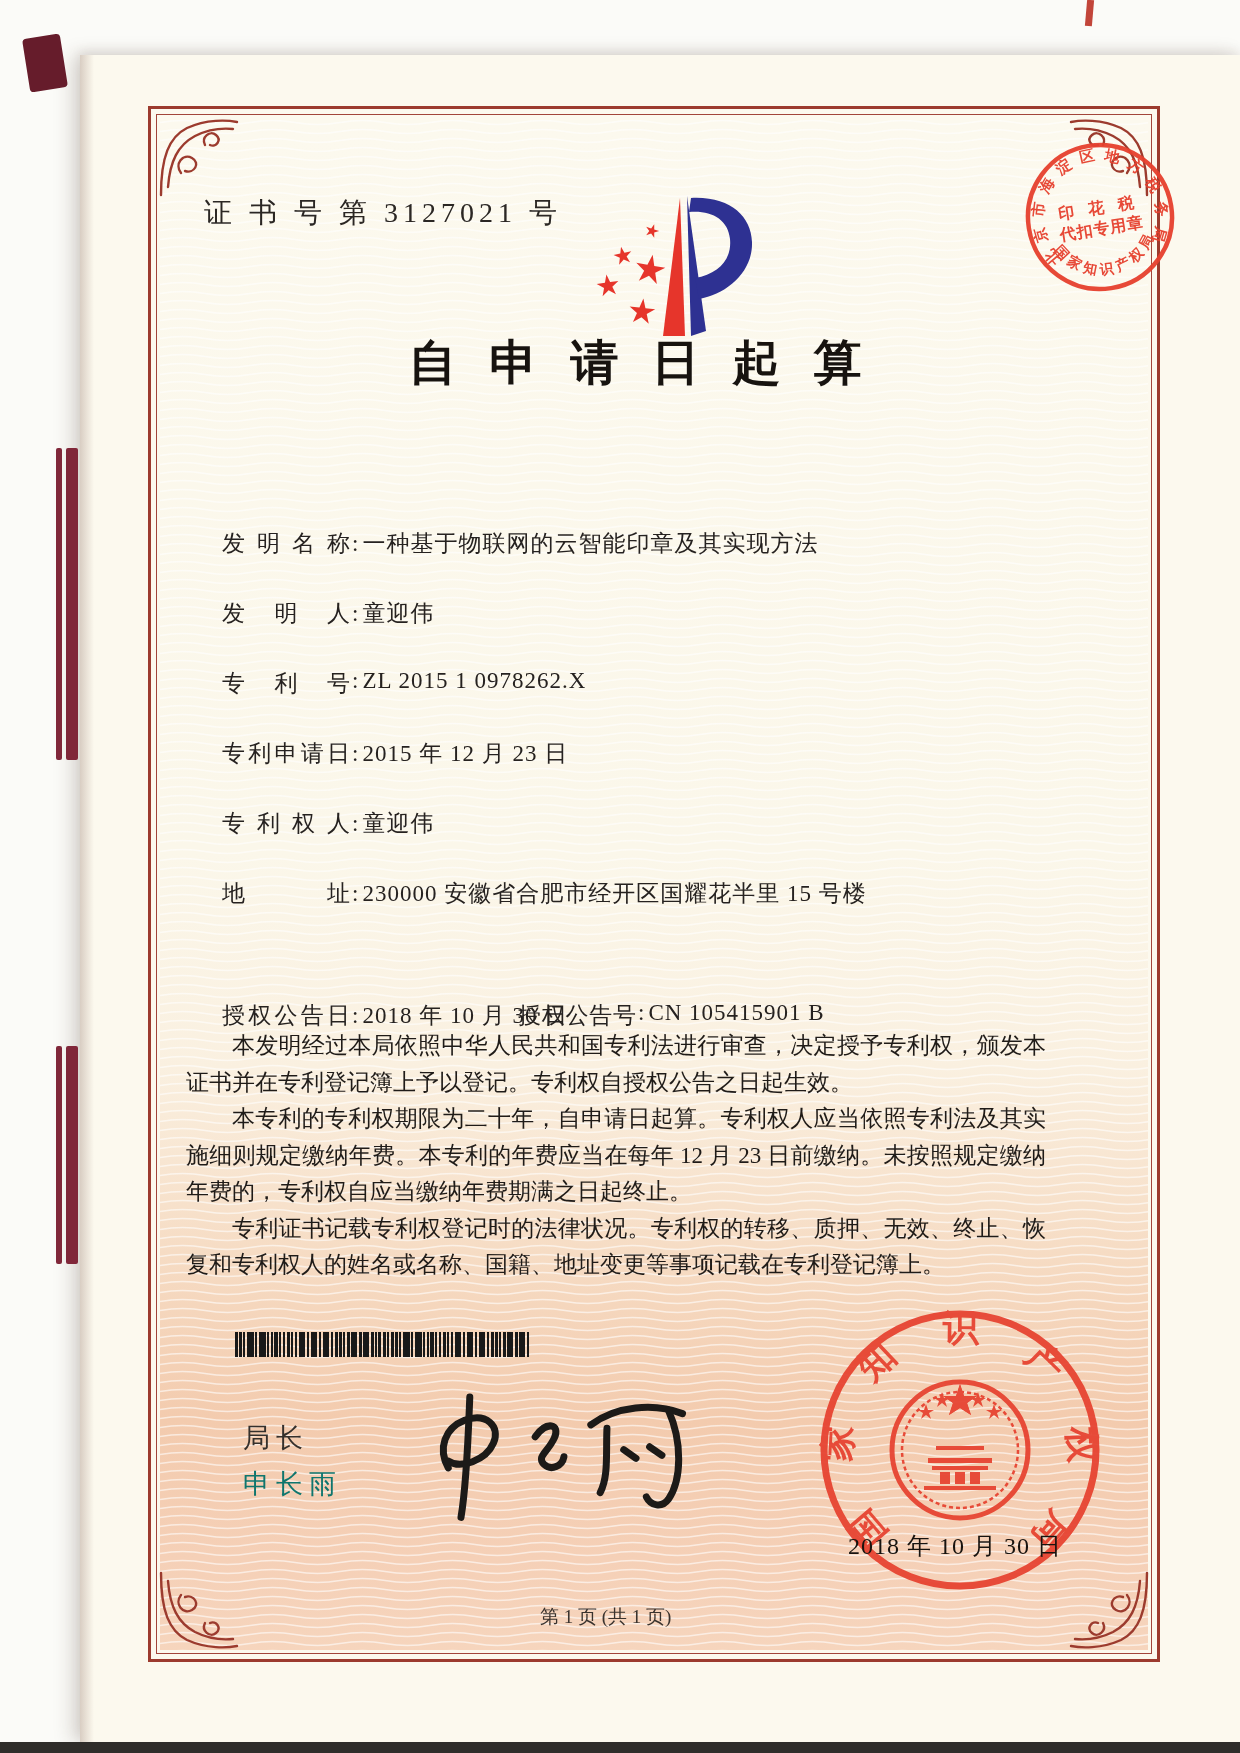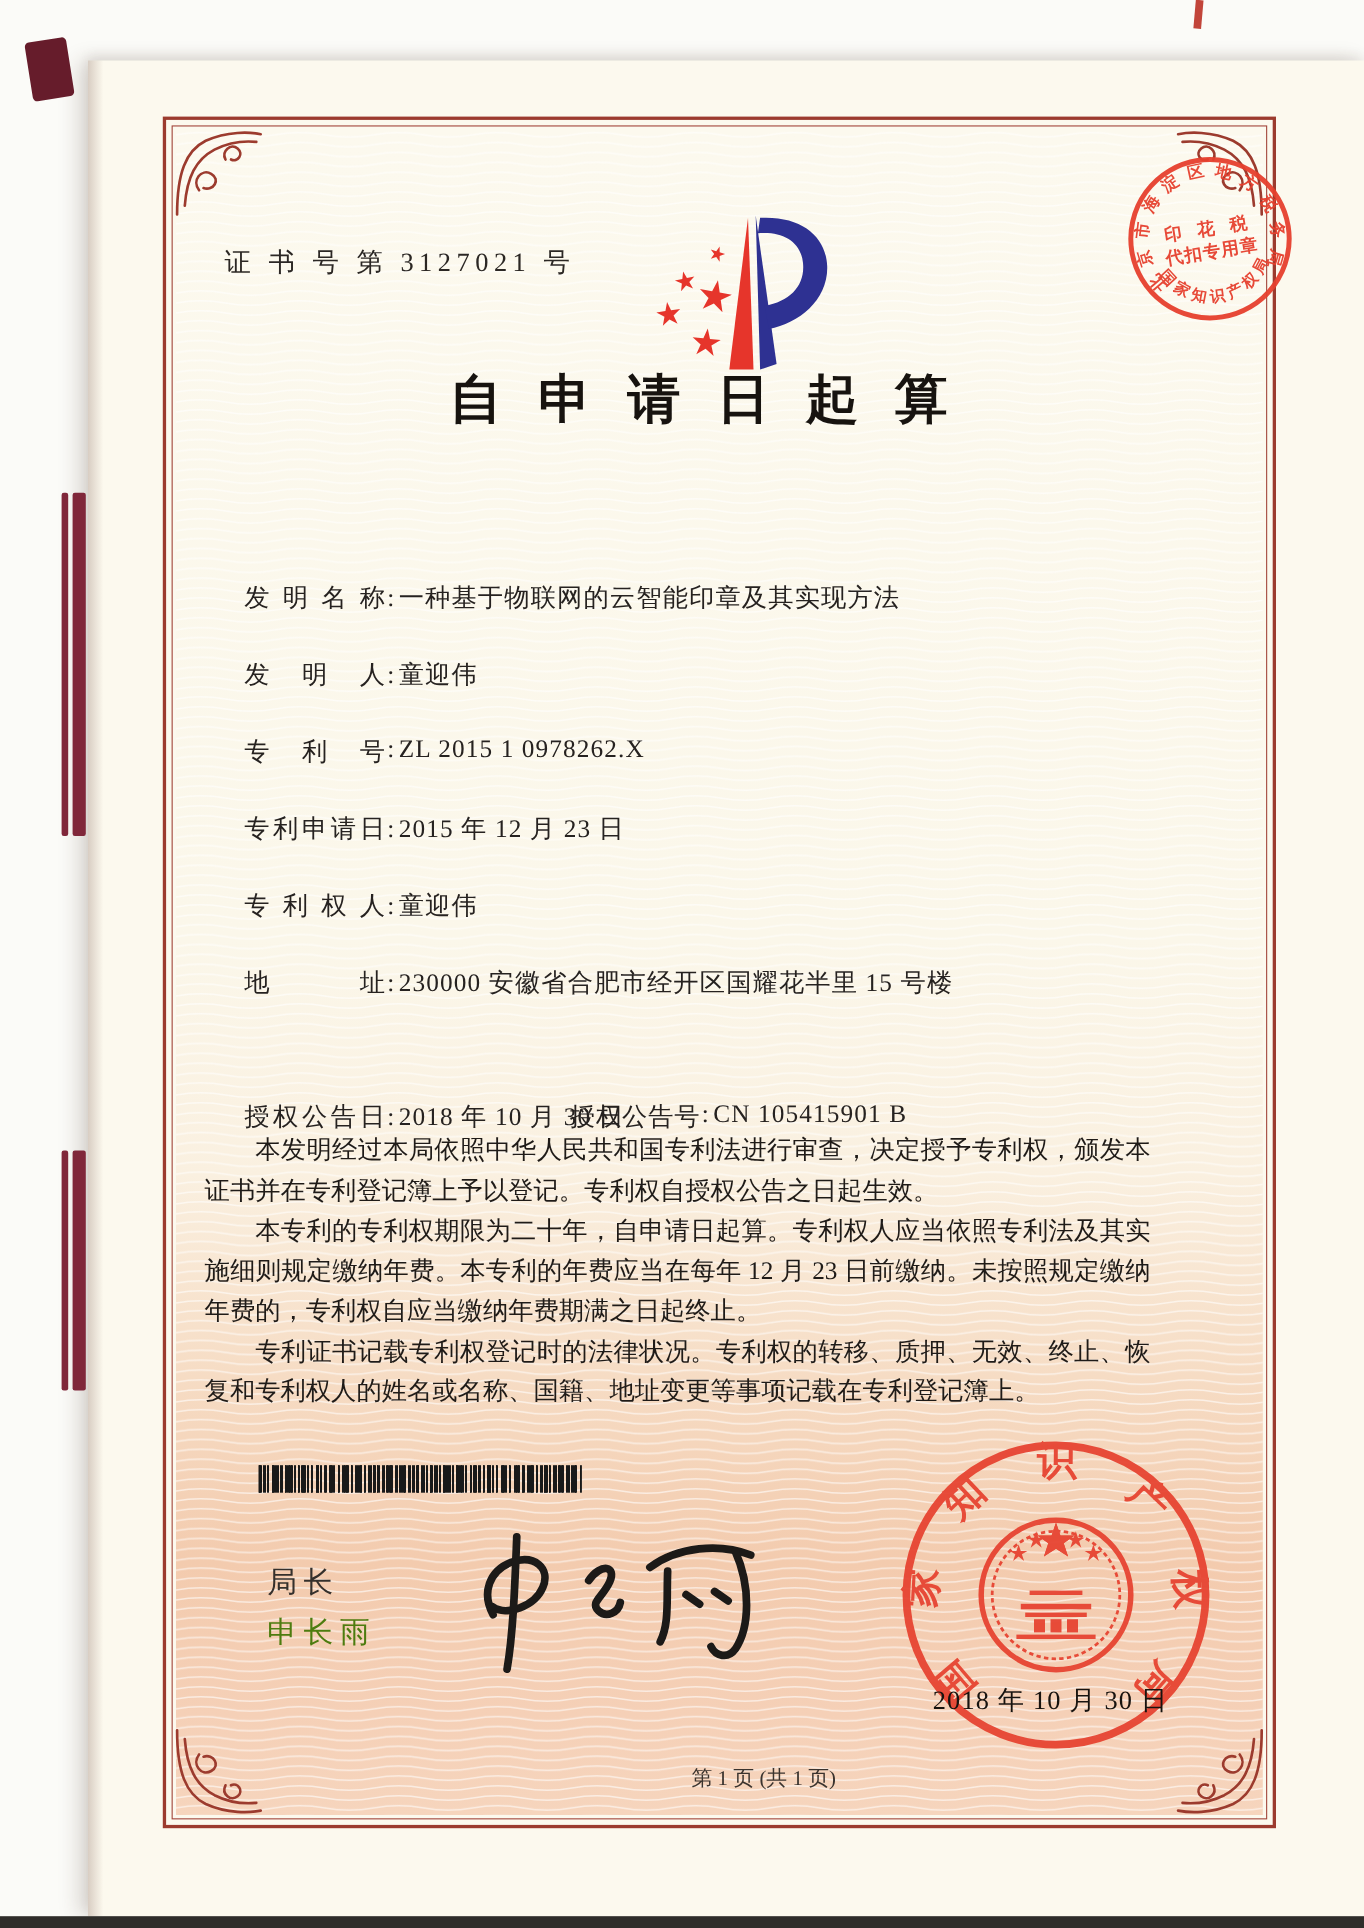--- a/index.html
+++ b/index.html
@@ -24,46 +24,46 @@
   .c-bl{left:6px;bottom:6px;transform:scaleY(-1);}
   .c-br{right:6px;bottom:6px;transform:scale(-1,-1);}
   
   .bind-strip{position:absolute;background:#80273a;border-radius:2px;}
   .nub{position:absolute;left:26px;top:36px;width:38px;height:54px;background:#661c2b;
        transform:rotate(-9deg);border-radius:4px;}
   .tick{position:absolute;left:1086px;top:0;width:7px;height:26px;background:#c2453a;transform:rotate(5deg);}
   .bottom-strip{position:absolute;left:0;top:1742px;width:1240px;height:11px;background:#2f2d2a;}
   
   .abs{position:absolute;z-index:3;}
-  .cert-no{left:204px;top:194px;font-size:24px;letter-spacing:5px;color:#2b2724;margin-top:28px;}
+  .cert-no{left:204px;top:194px;font-size:28px;letter-spacing:5px;color:#2b2724;}
   .title{left:330px;top:331px;width:610px;text-align:center;font-size:48px;font-weight:600;
          letter-spacing:33px;padding-left:33px;box-sizing:border-box;color:#17130f;}
   .row{left:222px;width:830px;font-size:23px;white-space:nowrap;}
   .flabel{display:inline-block;width:128px;text-align:justify;text-align-last:justify;vertical-align:top;font-family:Liberation Serif, serif;}
   .colon{display:inline-block;margin:0 4px 0 2px;}
   .fvalue{letter-spacing:1px;}
   .g2{position:absolute;left:296px;top:0;white-space:nowrap;}
   .g2 .flabel{width:118px;}
   .paras{left:186px;top:1028px;width:860px;font-size:23px;line-height:36.5px;text-align:justify;color:#1f1b18;}
   .paras p{margin:0;text-indent:2em;font-family:Liberation Serif, serif;}
   .barcode{left:235px;top:1332px;width:294px;height:25px;
     background-image:
       repeating-linear-gradient(90deg,#191919 0 2px,rgba(0,0,0,0) 2px 4px),
       repeating-linear-gradient(90deg,#191919 0 1px,rgba(0,0,0,0) 1px 6px),
       repeating-linear-gradient(90deg,#191919 0 3px,rgba(0,0,0,0) 3px 13px);}
   .signer-title{left:243px;top:1420px;font-size:27px;letter-spacing:6px;color:#35302c;
       font-family:"Liberation Sans","DejaVu Sans",sans-serif;text-align:center;}
-  .signer-name{left:243px;top:1466px;font-size:27px;letter-spacing:6px;color:#4d7c0f;
+  .signer-name{left:243px;top:1466px;font-size:27px;letter-spacing:6px;color:#0f766e;
       font-family:"Liberation Sans","DejaVu Sans",sans-serif;}
   .signature{left:408px;top:1384px;width:300px;height:150px;}
   .signature path{stroke:#1c1a18;stroke-width:7;fill:none;stroke-linecap:round;stroke-linejoin:round;}
   .seal{left:810px;top:1300px;width:300px;height:300px;z-index:3;}
   .seal-date{left:830px;top:1530px;width:250px;text-align:center;font-size:24px;
        letter-spacing:1px;color:#17130f;z-index:4;}
-  .footer{left:540px;top:1604px;width:220px;text-align:right;font-size:19px;color:#3a332e;}
+  .footer{left:540px;top:1604px;width:220px;text-align:left;font-size:19px;color:#3a332e;}
   .stamp{left:1012px;top:129px;width:176px;height:176px;z-index:4;}
   svg text{font-family:"Liberation Serif","DejaVu Serif",serif;}
 </style>
 </head>
 <body>
 
 <div class="scan">
 
   <div class="paper"></div>
   <div class="paper-edge-l"></div>

